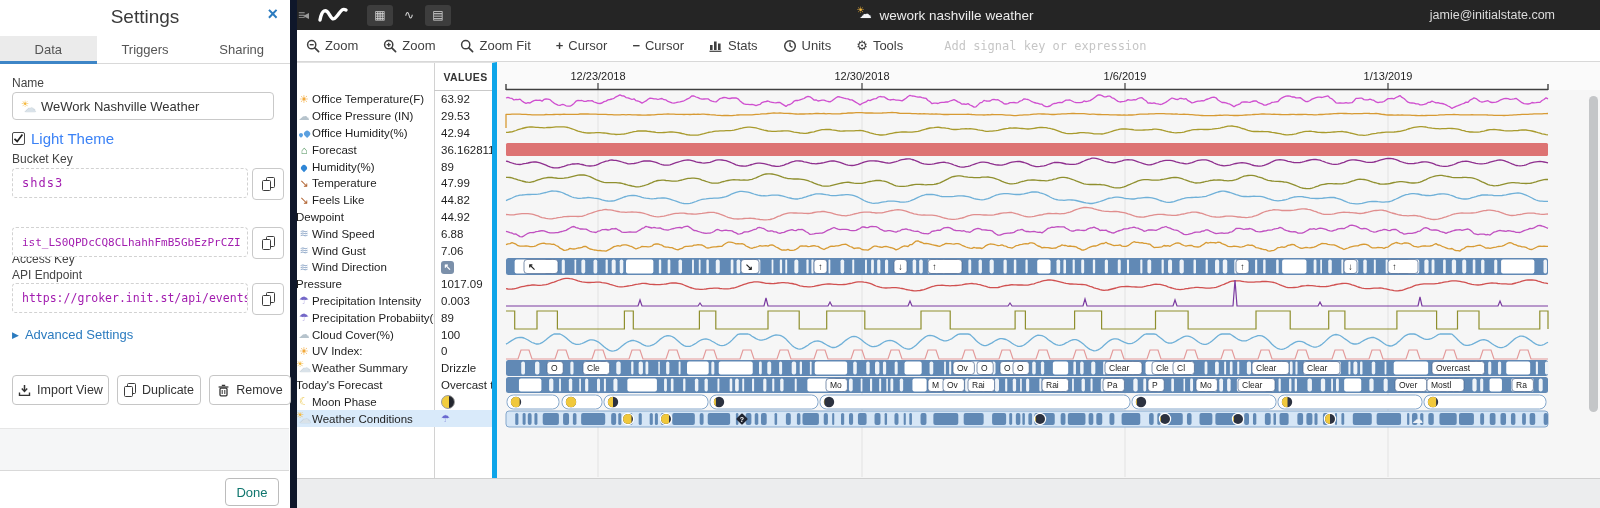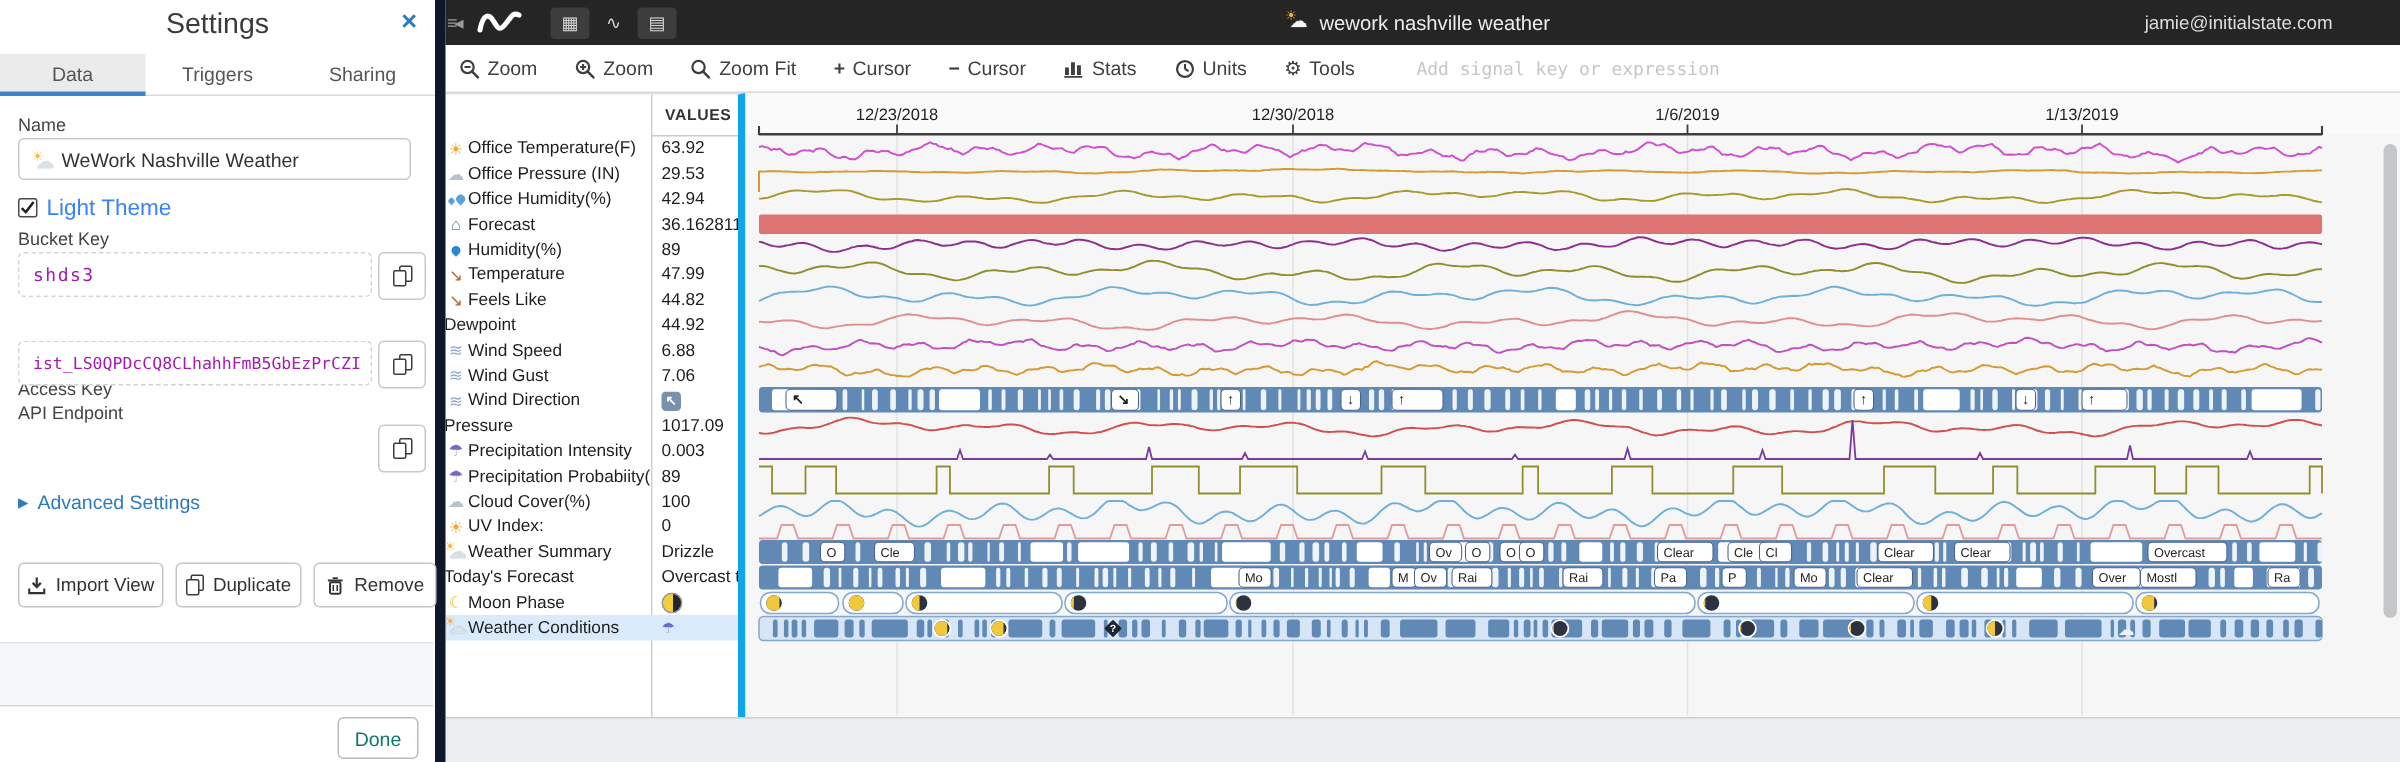--- a/index.html
+++ b/index.html
@@ -210,20 +210,21 @@
       <span class="copyicon"></span>
       </div>
 
     <div class="flabel" style="top:212px;margin-top:40px;">Access Key</div>
     <div class="inputbox dashed" style="top:227px;width:236px;height:30px;font-size:11px;">ist_LS0QPDcCQ8CLhahhFmB5GbEzPrCZI</div>
     <div class="copybtn" style="top:227px;left:252px;">
       <span class="copyicon"></span>
       </div>
 
     <div class="flabel" style="top:268px;">API Endpoint</div>
+    <div class="inputbox dashed" style="top:283px;width:236px;height:30px;font-size:11.5px;">https://groker.init.st/api/events</div>
     <div class="copybtn" style="top:283px;left:252px;">
       <span class="copyicon"></span>
       </div>
 
     <div class="abs" id="advanced">
       <span class="tri">▶</span>
       <span>Advanced Settings</span>
     </div>
 
     <div class="pbtn" style="left:12px;width:97px;">

